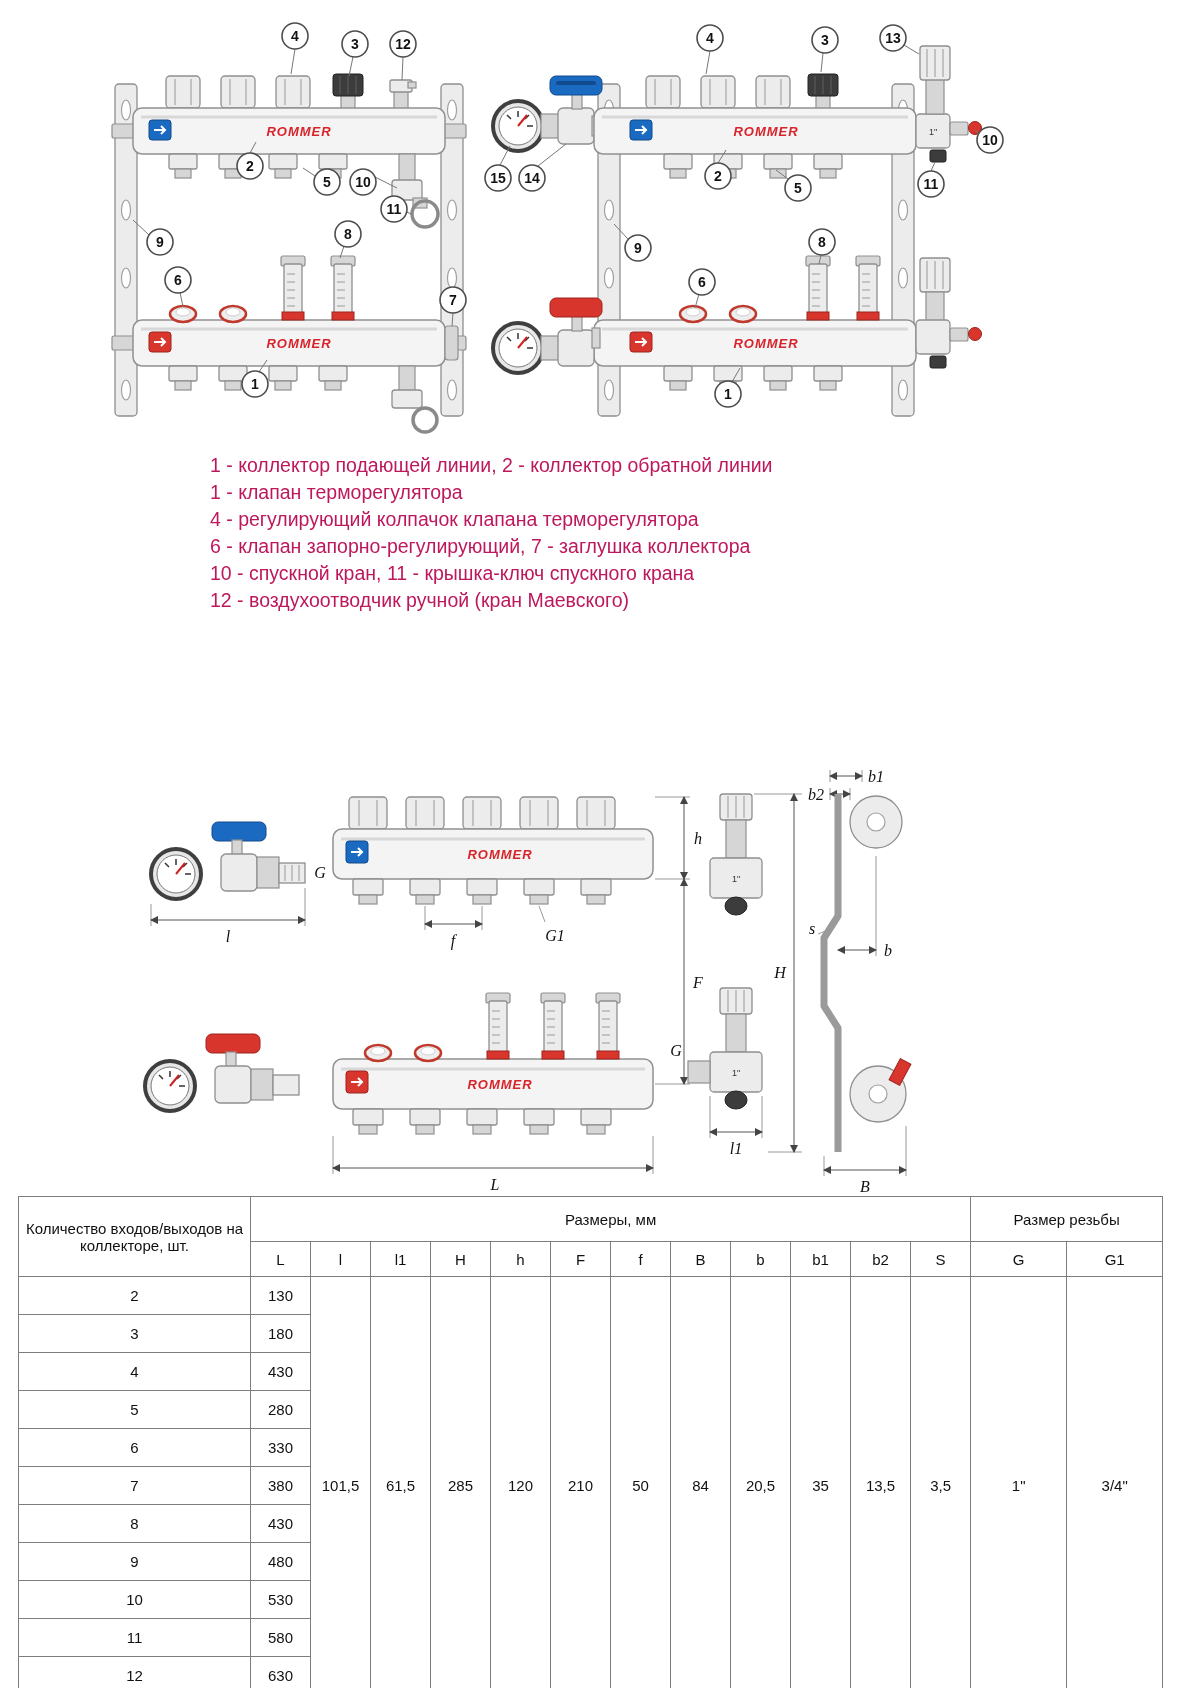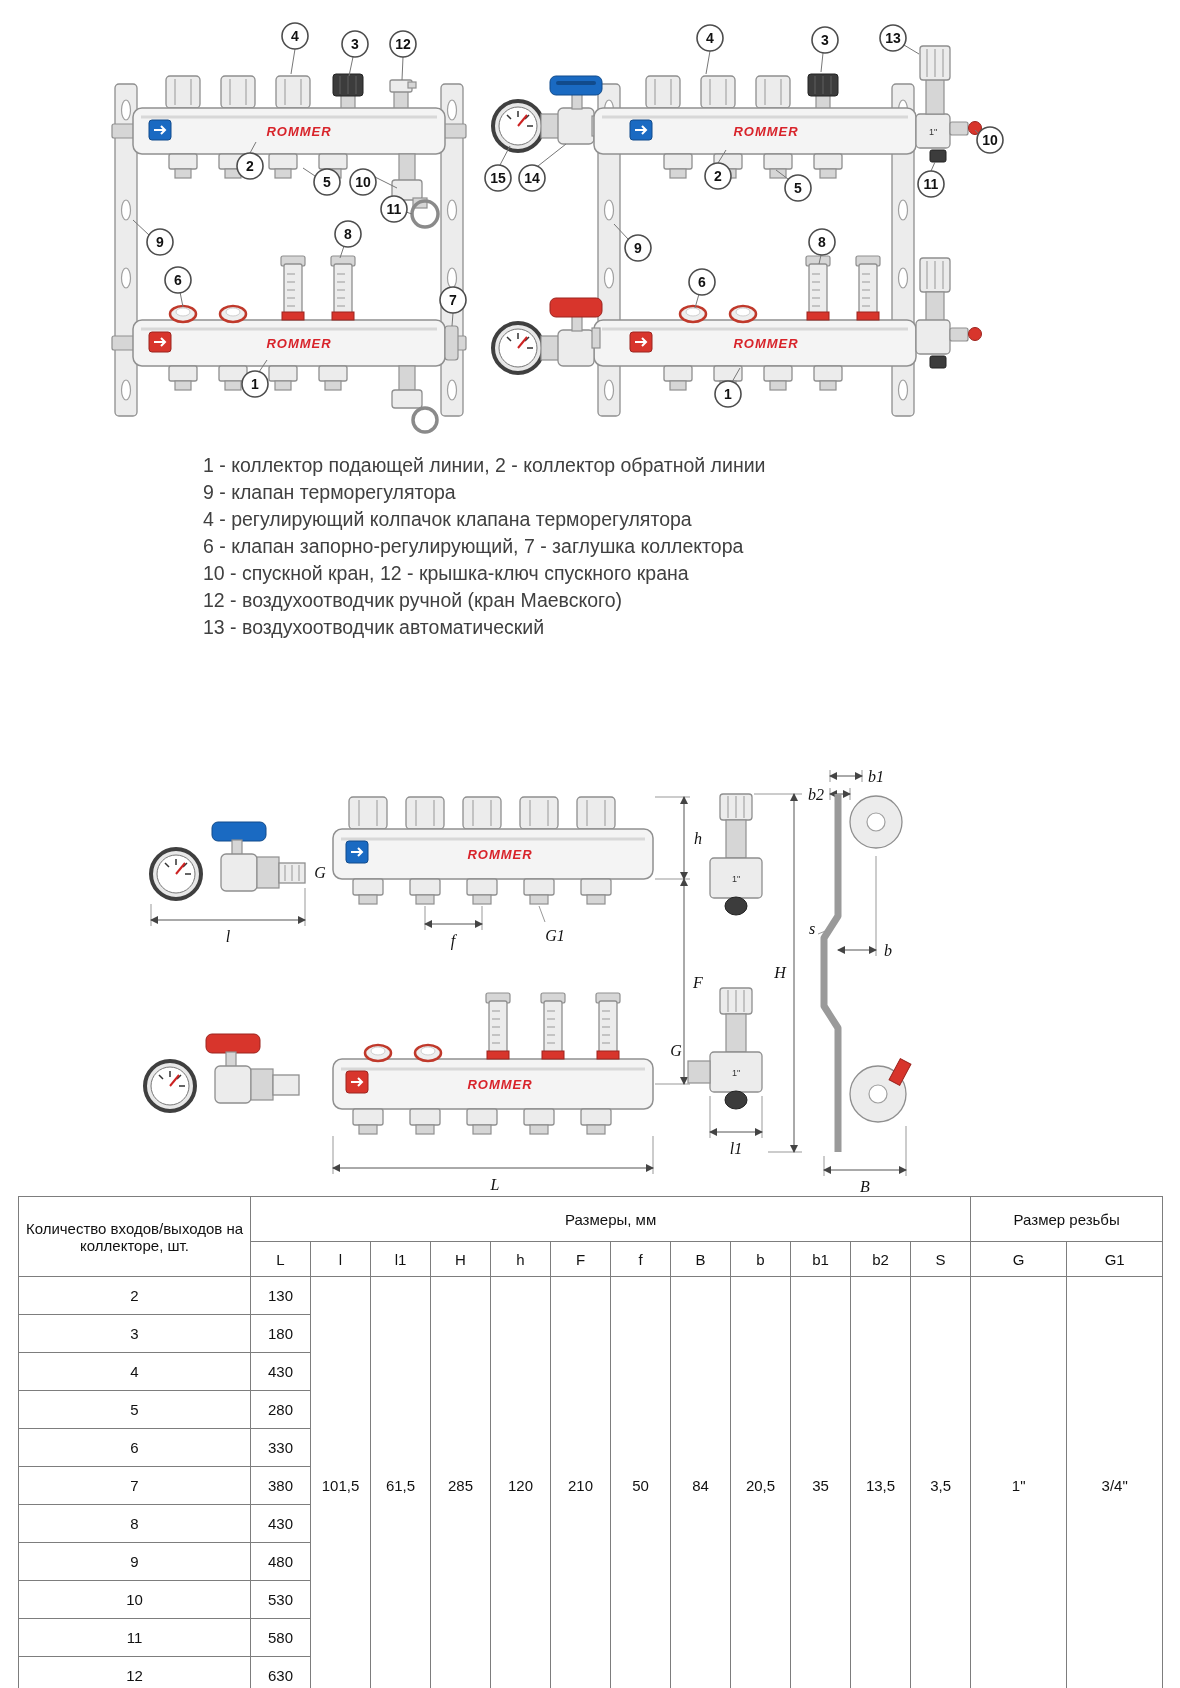--- a/index.html
+++ b/index.html
@@ -31,22 +31,22 @@
   .dimtext   { font:italic 16px "Liberation Serif",serif; fill:#111; text-anchor:middle; }
   .dim  { stroke:#555; stroke-width:1; marker-start:url(#ah); marker-end:url(#ah); }
   .ext  { stroke:#999; stroke-width:1; }
   .plate { fill:none; stroke:#9a9a9a; stroke-width:7; stroke-linejoin:round; }
   .dialrim  { fill:#e8e8e8; stroke:#3f3f3f; stroke-width:4; }
   .dialface { fill:#fff; stroke:#777; stroke-width:1; }
   .tick   { stroke:#333; stroke-width:1.5; fill:none; }
   .needle { stroke:#c22; stroke-width:2; }
 
   
-  .legend { position:absolute; left:203px; top:452px; font-size:19.5px; line-height:27px;
-            color:#404040; }
+  .legend { position:absolute; left:210px; top:452px; font-size:19.5px; line-height:27px;
+            color:#be185d; }
 
   
   .dim-table { position:absolute; left:18px; top:1196px; width:1144px;
                border-collapse:collapse; table-layout:fixed; font-size:15px; color:#111; }
   .dim-table th, .dim-table td { border:1px solid #7d7d7d; text-align:center;
                vertical-align:middle; padding:2px 4px; font-weight:400; }
   .dim-table thead tr:first-child th { height:40px; }
   .dim-table thead tr:last-child th  { height:30px; }
   .dim-table tbody td { height:33px; }
 </style>
@@ -422,26 +422,25 @@
       </g>
     <g>
         <path class="leader" d="M254 364 L262 350"></path>
         <circle class="callout-c" cx="250" cy="376" r="13"></circle>
         <text class="callout-t" x="250" y="381">1</text>
       </g>
   </svg>
 
   <div class="legend">
     <div>1 - коллектор подающей линии, 2 - коллектор обратной линии</div>
-    <div>9 - клапан терморегулятора</div>
+    <div>1 - клапан терморегулятора</div>
     <div>4 - регулирующий колпачок клапана терморегулятора</div>
     <div>6 - клапан запорно-регулирующий, 7 - заглушка коллектора</div>
-    <div>10 - спускной кран, 12 - крышка-ключ спускного крана</div>
+    <div>10 - спускной кран, 11 - крышка-ключ спускного крана</div>
     <div>12 - воздухоотводчик ручной (кран Маевского)</div>
-    <div>13 - воздухоотводчик автоматический</div>
   </div>
 
   <svg class="fig" style="left:128px; top:764px" width="850" height="432" viewBox="0 0 850 432">
     <defs>
       <marker id="ah" markerWidth="8" markerHeight="8" refX="7" refY="4" orient="auto-start-reverse">
         <path d="M0,0 L8,4 L0,8 z" fill="#444"></path>
       </marker>
     </defs>
 
     <g>

